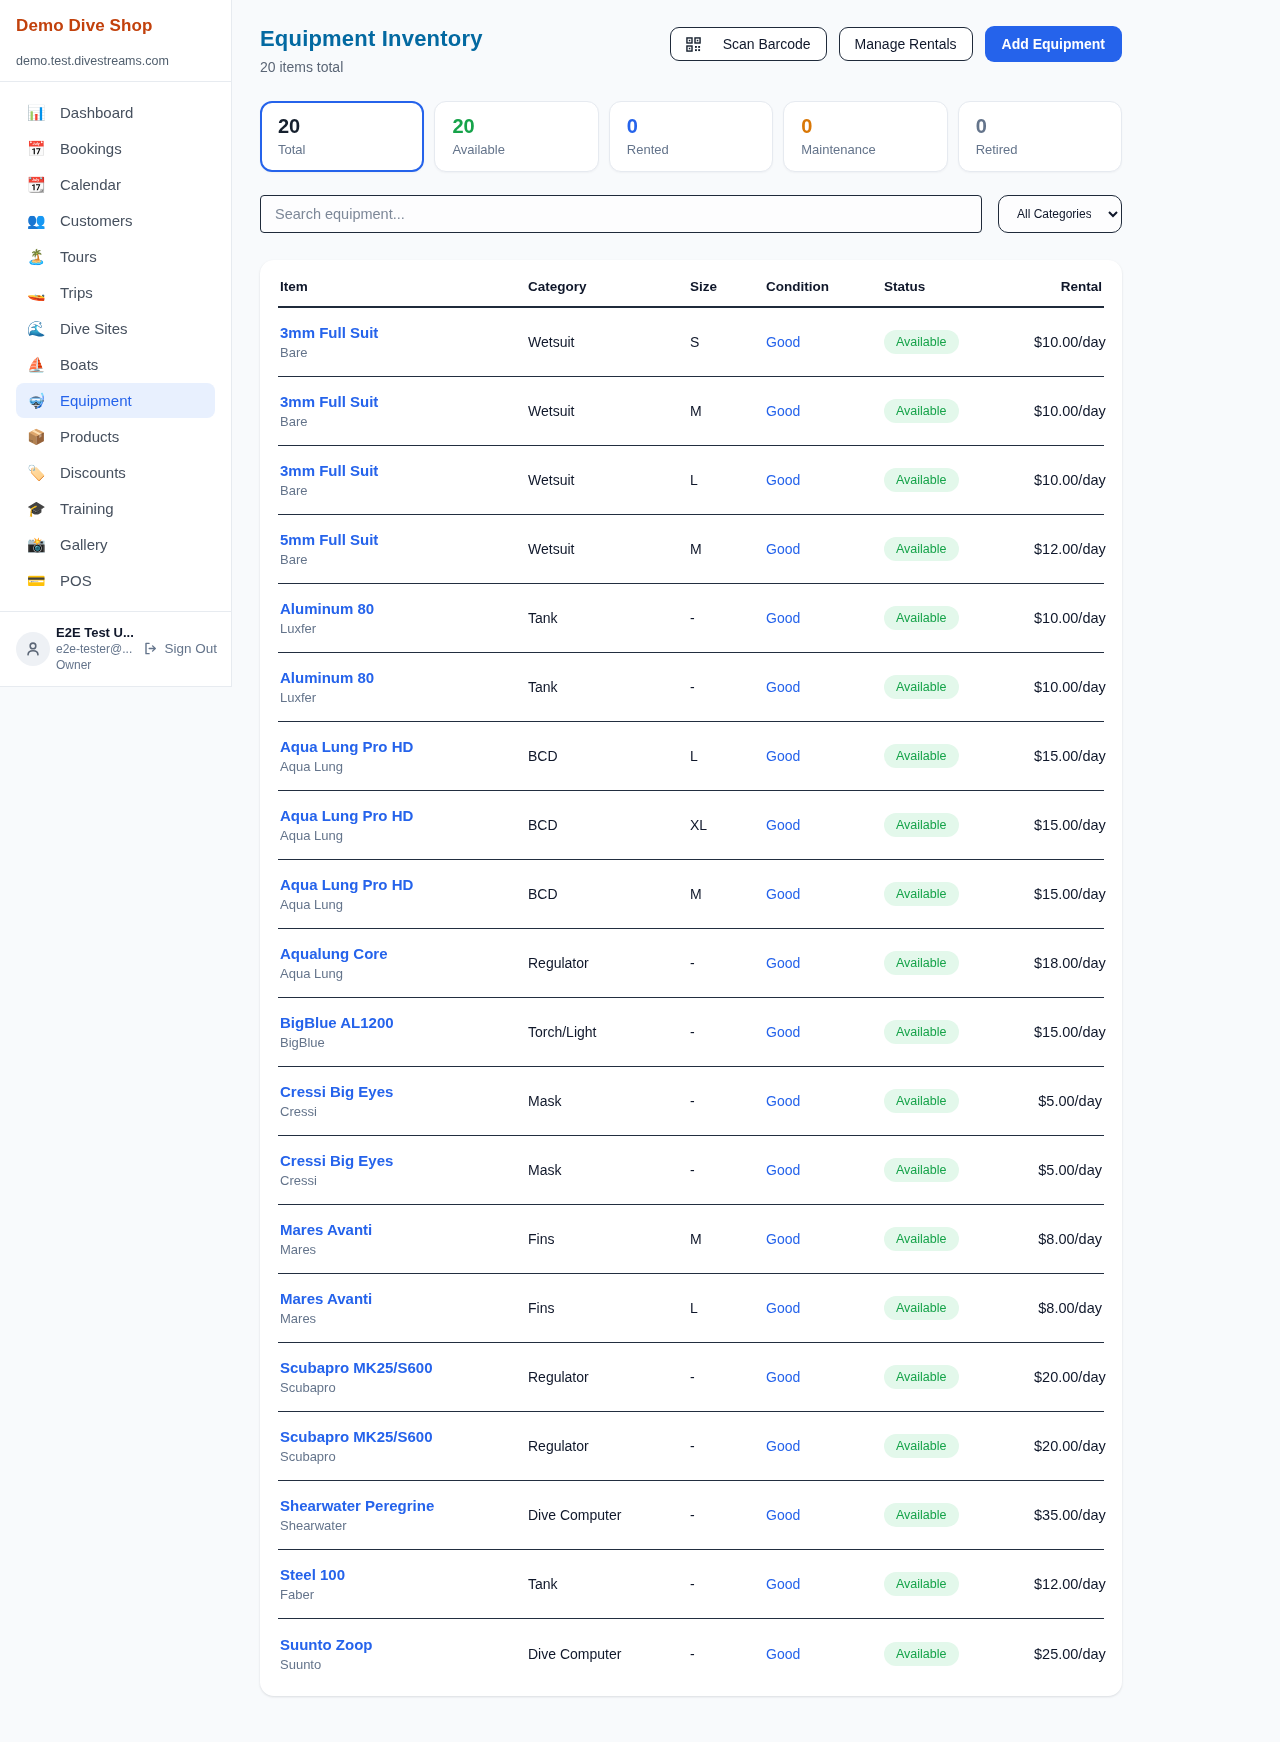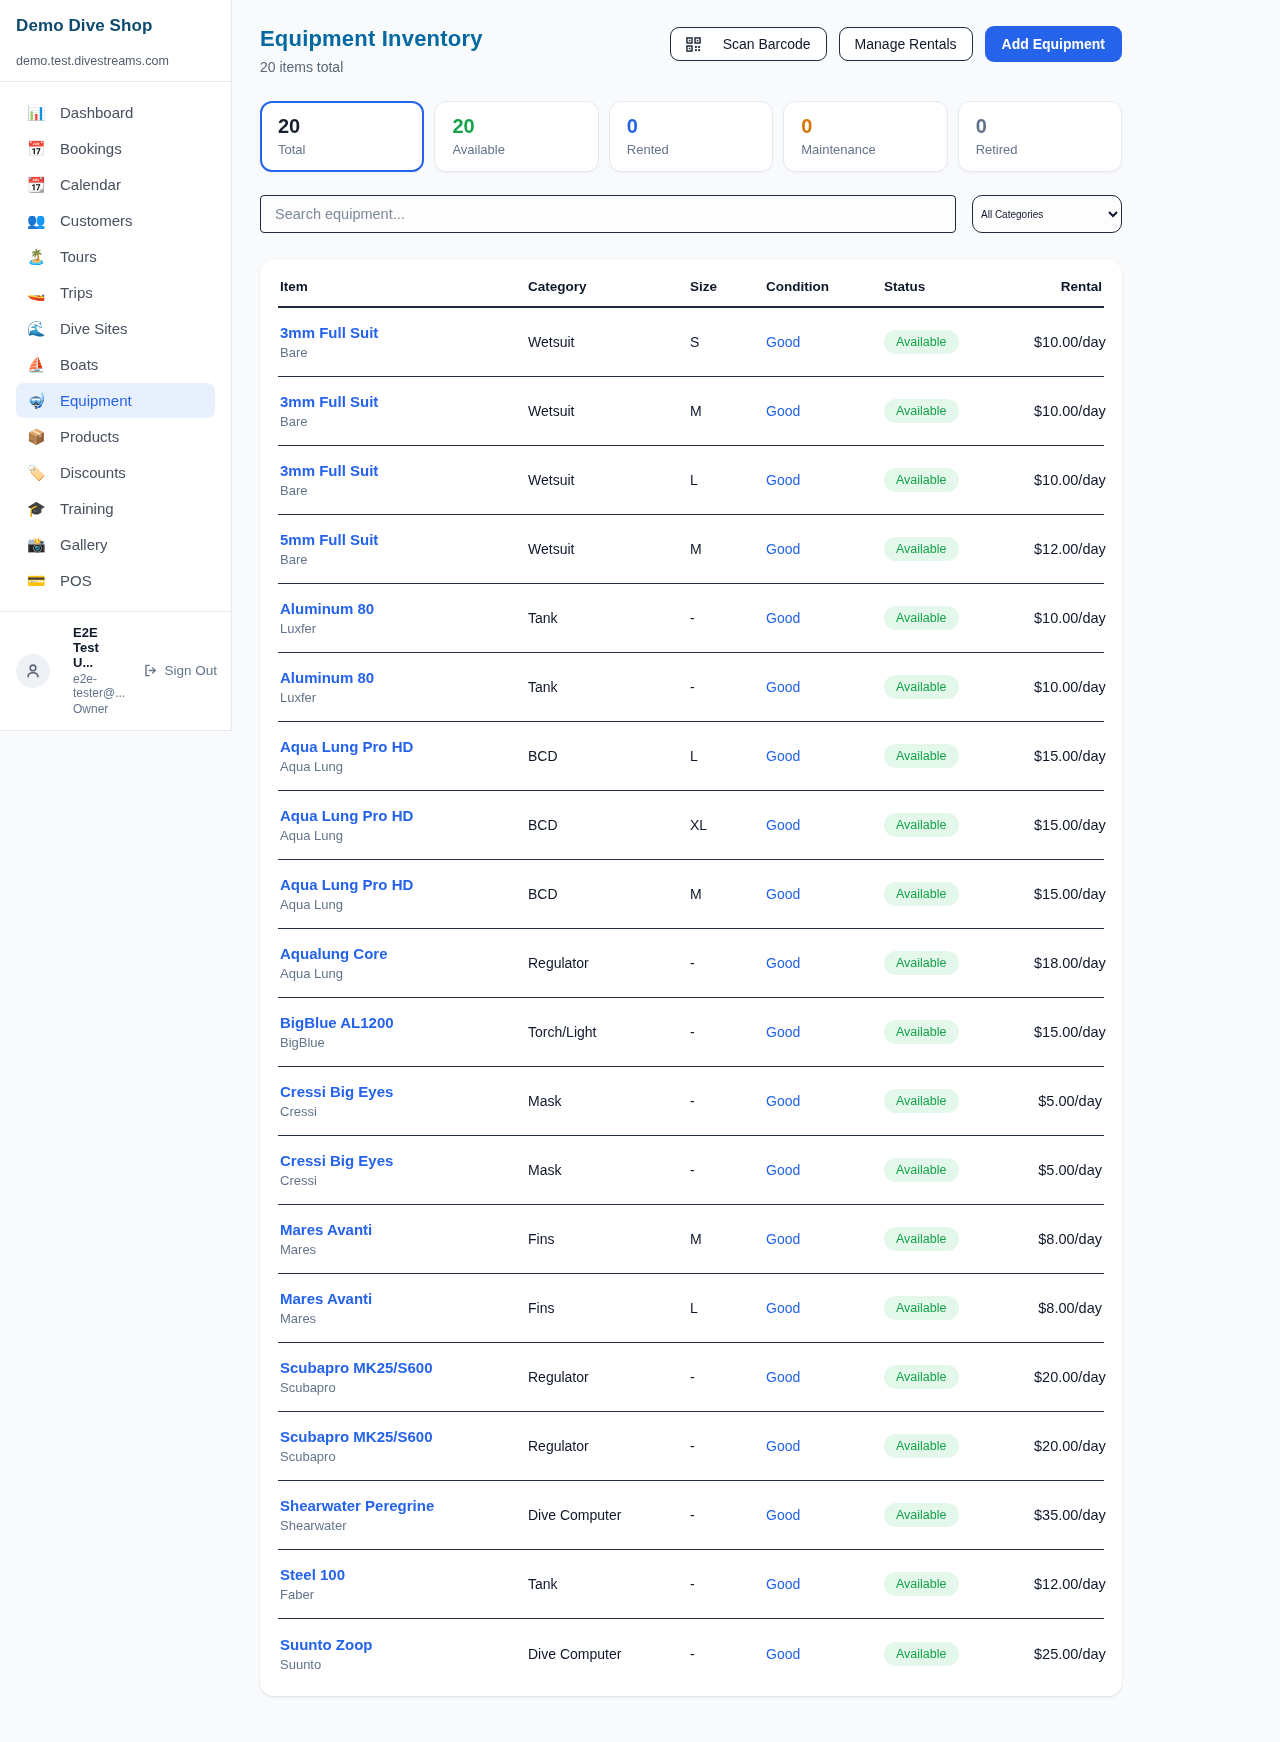--- a/index.html
+++ b/index.html
@@ -8,33 +8,33 @@
     font-family: "Liberation Sans", sans-serif;
     background:#f8fafc;
     display:flex;
     color:#0f172a;
     overflow:hidden;
   }
   
   .sidebar-col { width:232px; flex:none; background:#f8fafc; }
   .sidebar-panel { background:#ffffff; border-right:1px solid #e7ebf0; border-bottom:1px solid #e7ebf0; }
   .brand { padding:16px 20px 13px 16px; border-bottom:1px solid #e7ebf0; }
-  .brand-name { font-size:17px; font-weight:bold; color:#0c4a6e; letter-spacing:.1px; }
+  .brand-name { font-size:17px; font-weight:bold; color:#c2410c; letter-spacing:.1px; }
   .brand-domain { font-size:12.5px; color:#52606f; margin-top:18px; }
   .nav { padding:13px 16px 12px 16px; }
   .nav-item {
     display:flex; align-items:center; gap:13px;
     padding:9px 11px; border-radius:8px; cursor:pointer;
     color:#46505e; font-size:15px; margin-bottom:1px;
   }
   .nav-item .nav-icon { width:20px; font-size:15px; text-align:center; line-height:1; }
   .nav-item.active { background:#e8f0fe; color:#2563eb; font-weight:500; }
   .user-section {
     border-top:1px solid #e7ebf0;
-    display:flex; align-items:center; gap:23px;
+    display:flex; align-items:center; gap:6px;
     padding:13px 14px 14px 16px;
   }
   .avatar {
     width:34px; height:34px; border-radius:50%;
     background:#eef1f5; flex:none;
     display:flex; align-items:center; justify-content:center;
   }
   .user-meta { flex:1; min-width:0; }
   .user-name { font-size:13px; font-weight:bold; color:#0f172a; }
   .user-email { font-size:12px; color:#64748b; margin-top:2px; }
@@ -69,22 +69,22 @@
   .stat-label { font-size:13px; color:#64748b; margin-top:4px; }
   
   .filter-row { display:flex; gap:16px; margin-bottom:27px; }
   .search-input {
     flex:1; border:1.5px solid #1f2a3a; border-radius:4px;
     padding:10px 14px; font-size:14.5px; font-family:inherit;
     color:#0f172a; background:#fdfdfe; outline:none;
   }
   .search-input::placeholder { color:#7d8898; }
   .category-select {
-    width:150px; border:1.5px solid #1f2a3a; border-radius:10px;
-    padding:8px 4px; font-size:10px; font-family:inherit;
+    width:124px; border:1.5px solid #1f2a3a; border-radius:10px;
+    padding:8px 14px; font-size:12px; font-family:inherit;
     color:#0f172a; background:#fdfdfe;
   }
   
   .table-card {
     background:#ffffff; border-radius:14px;
     box-shadow:0 1px 3px rgba(15,23,42,.08), 0 1px 2px rgba(15,23,42,.05);
     padding:4px 18px 8px 18px;
   }
   .tgrid { display:grid; grid-template-columns:248px 162px 76px 118px 150px 1fr; align-items:center; }
   .thead { padding:15px 2px 12px 2px; border-bottom:2px solid #1f2a3a; }

